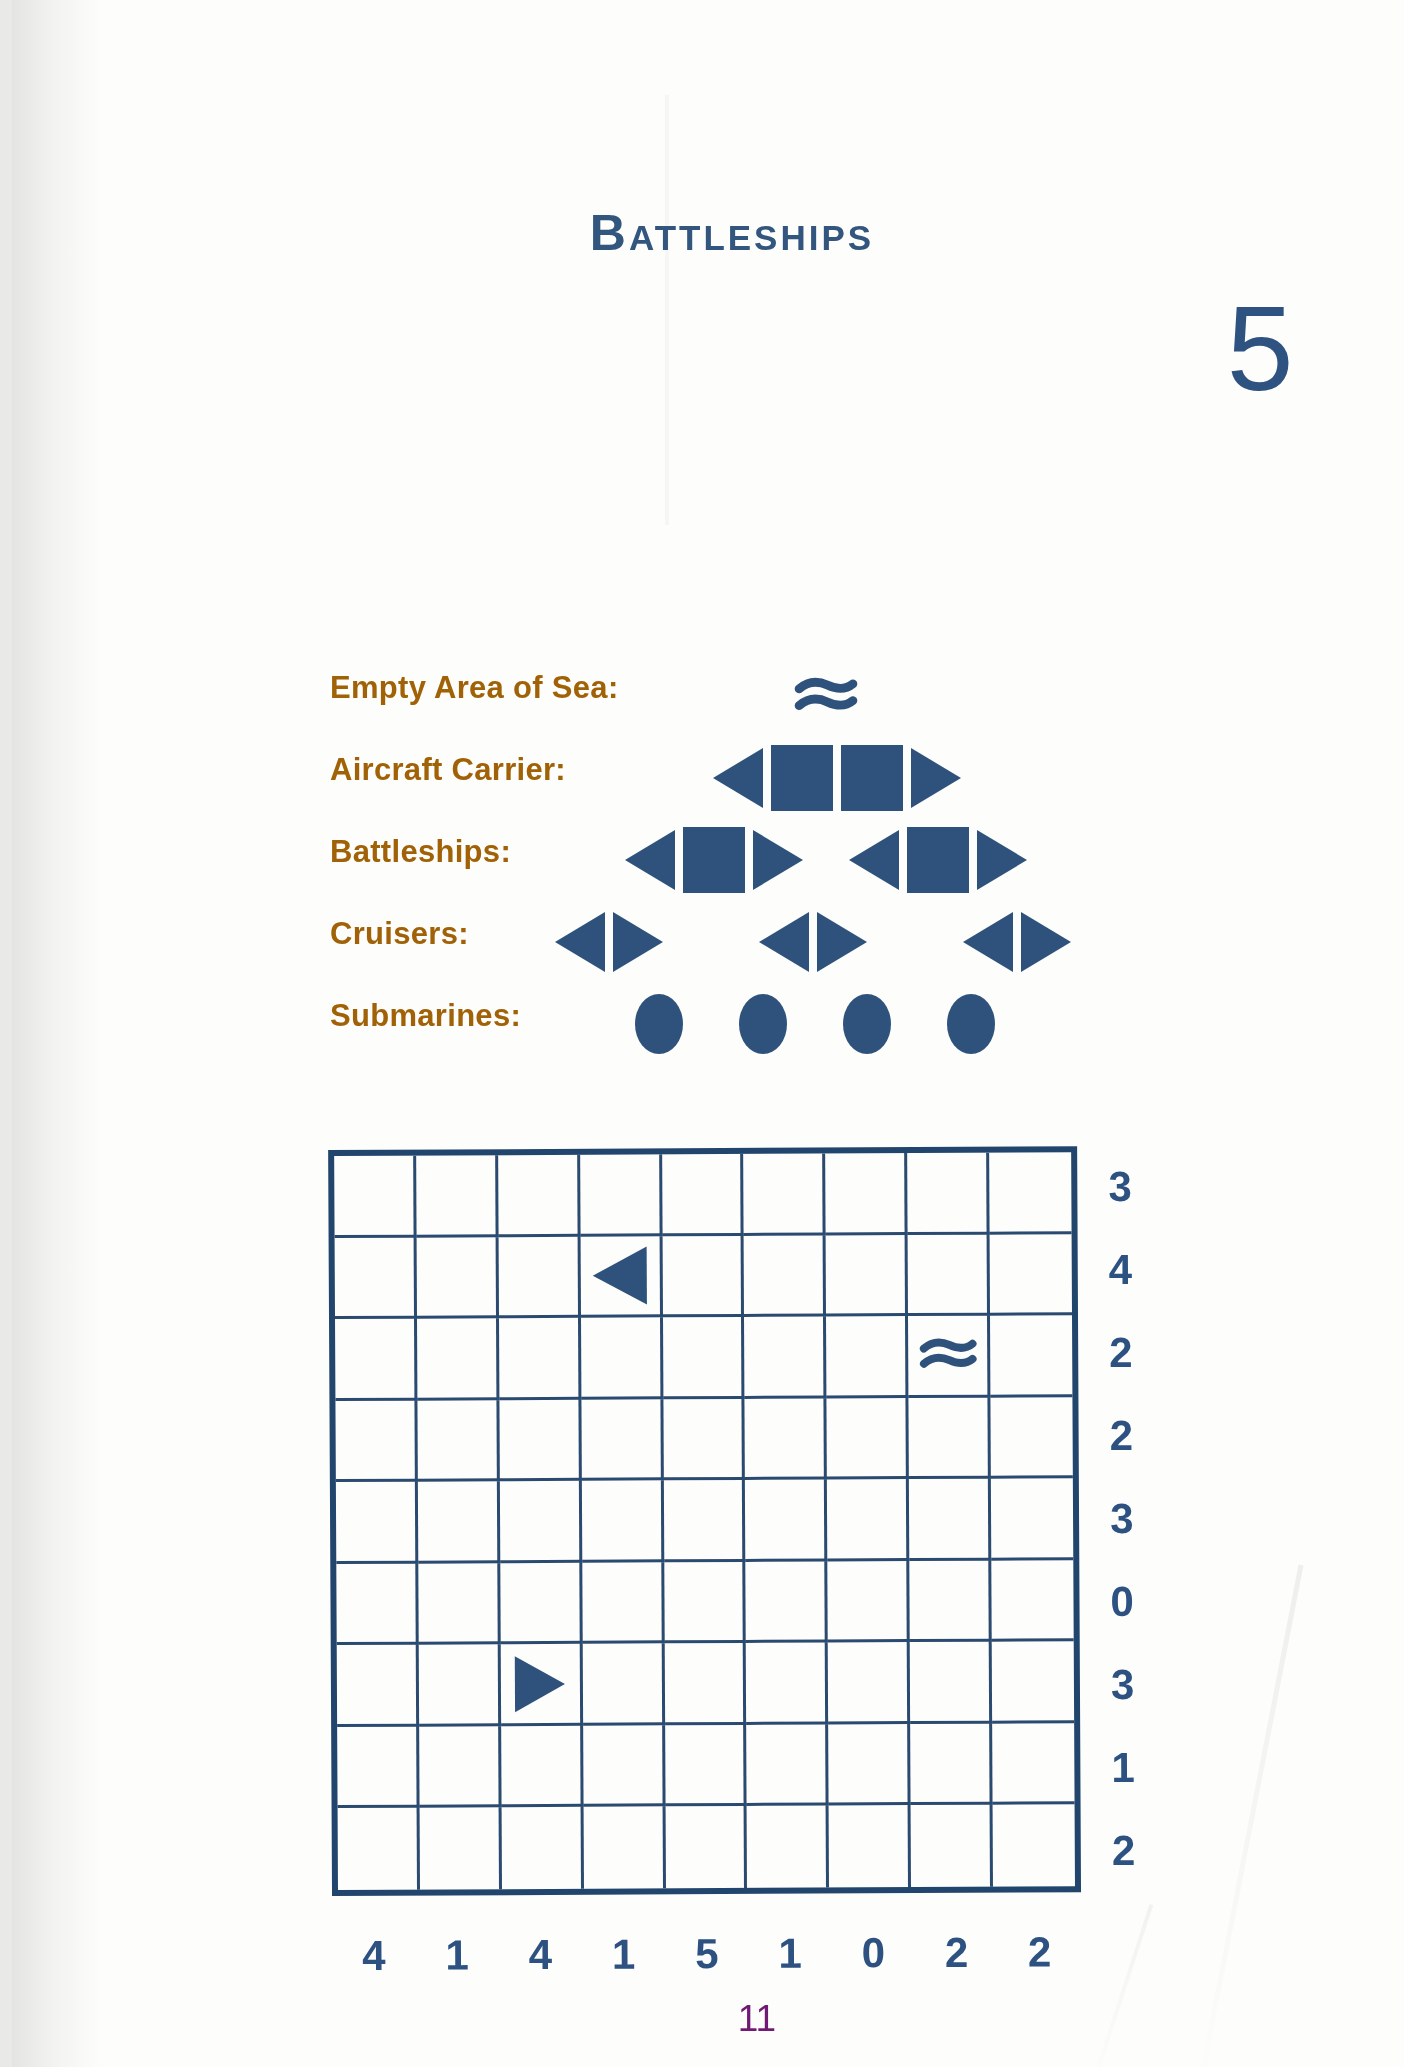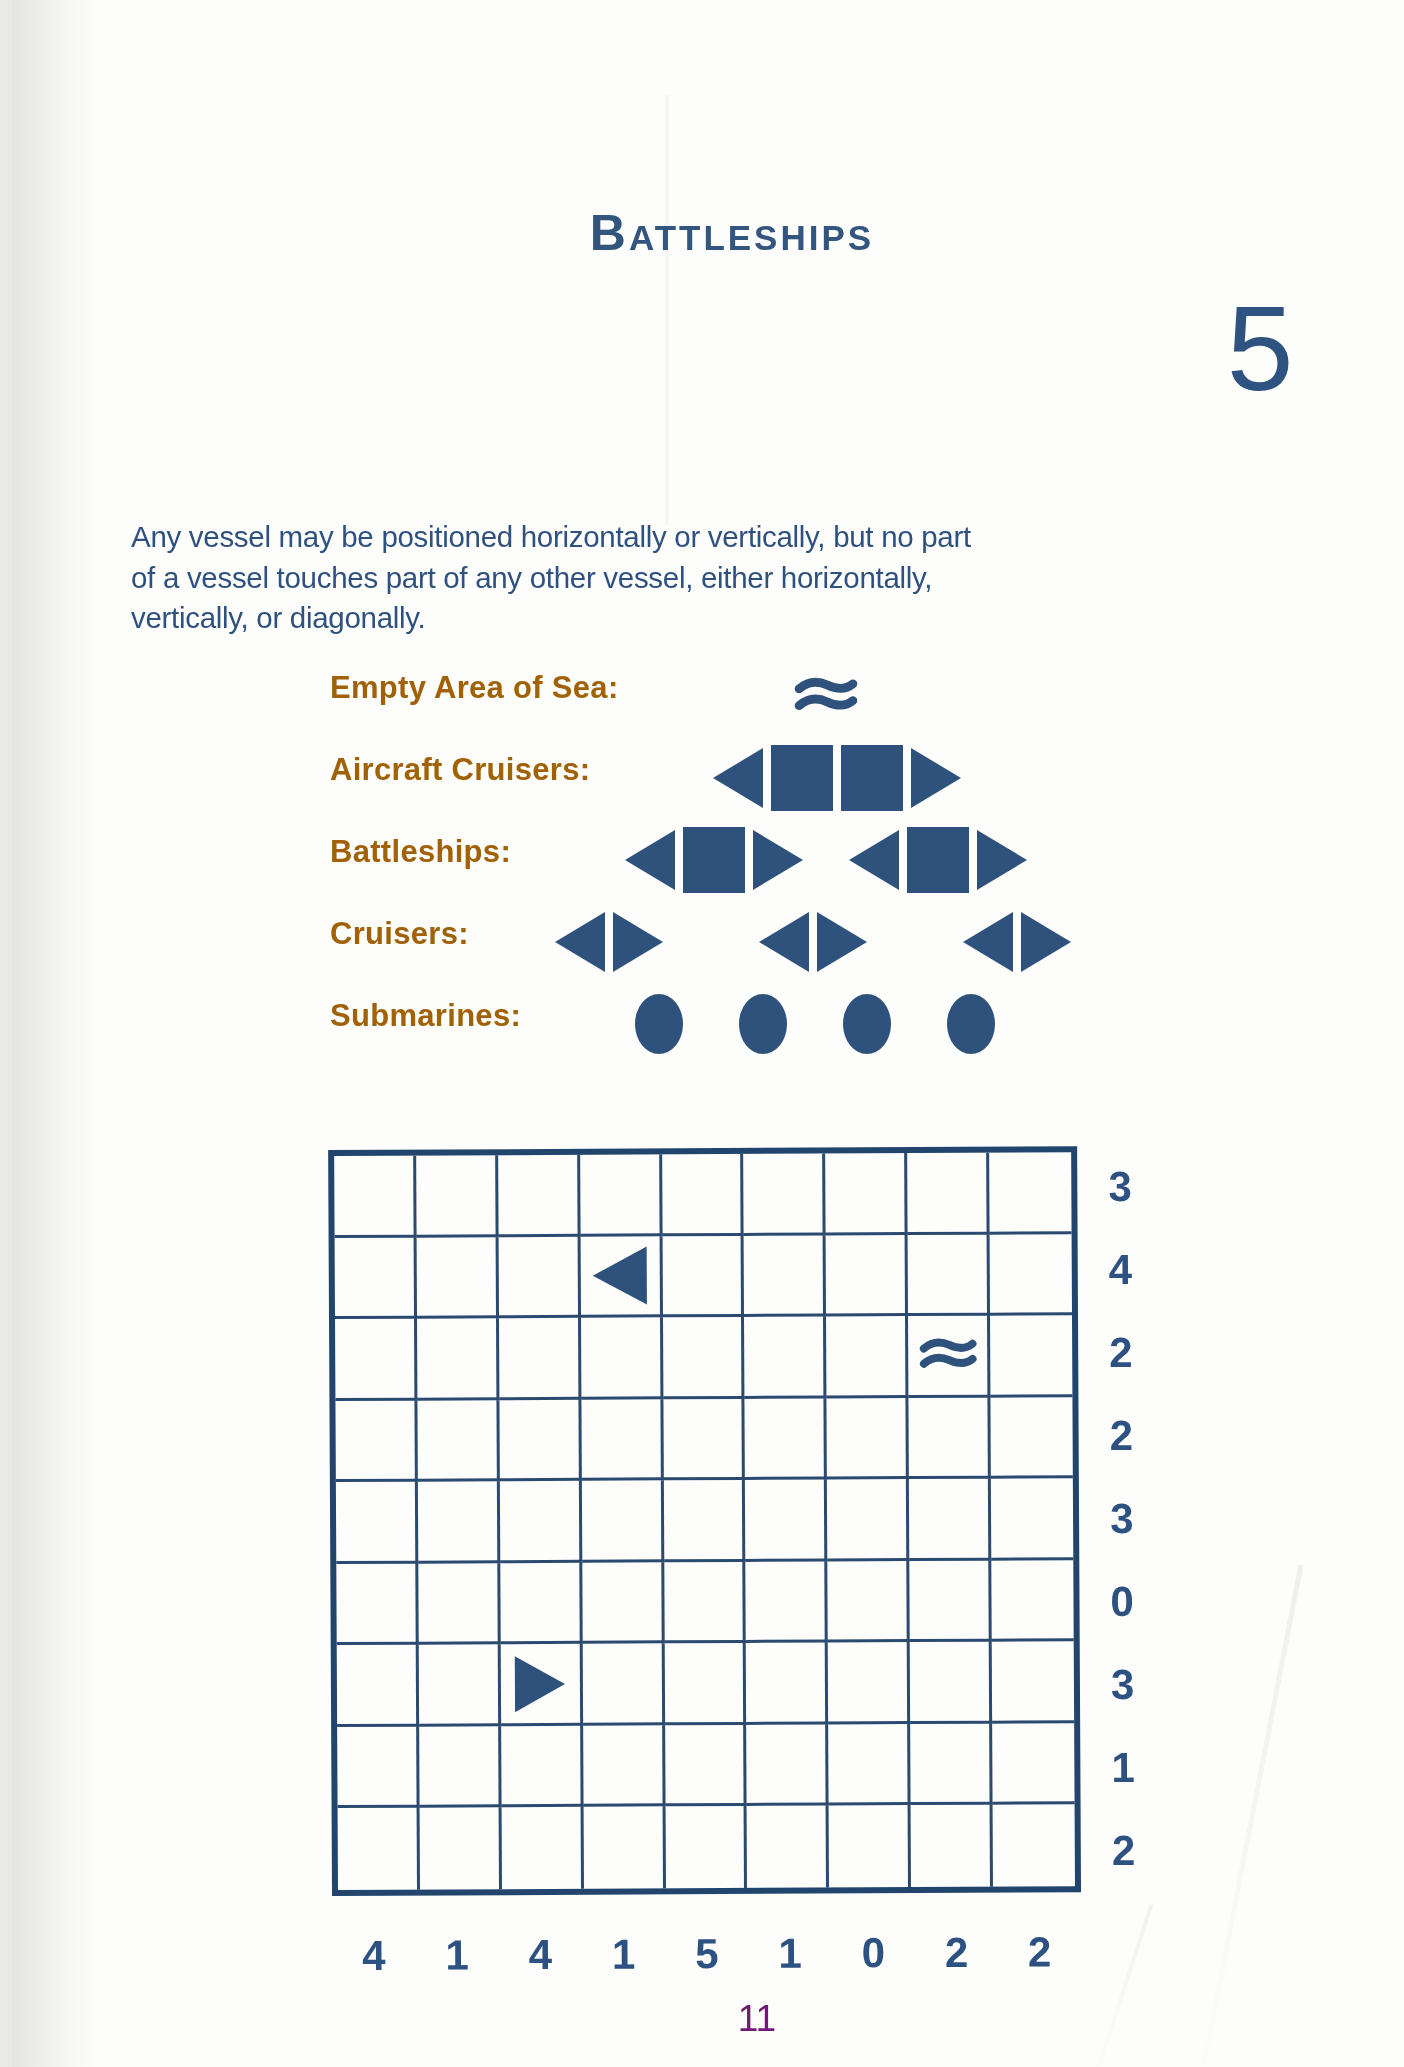--- a/index.html
+++ b/index.html
@@ -61,38 +61,35 @@
 
 <div class="page">
   <div class="scan-left"></div>
   <div class="crease-v"></div>
   <div class="crease-d"></div>
   <div class="crease-d2"></div>
 
   <h1 class="title">Battleships</h1>
   <div class="puzzle-number">5</div>
 
-  <p class="para p2">Any vessel may be positioned horizontally or vertically, but no part
-of a vessel touches part of any other vessel, either horizontally,
-vertically, or diagonally.</p>
 
   <div class="legend">
       <div class="legend-row lr-0">
         <span class="legend-label">Empty Area of Sea:</span>
         <div class="legend-symbols">
           <div class="ship">
             <svg width="64" height="42" viewBox="0 0 64 42">
               <path d="M 5.12 13.860000000000001 Q 17.92 2.9400000000000004 33.28 10.08 T 58.88 8.82" fill="none" stroke="#2f527c" stroke-width="8.82" stroke-linecap="round"></path>
               <path d="M 5.12 30.66 Q 17.92 19.74 33.28 26.88 T 58.88 25.62" fill="none" stroke="#2f527c" stroke-width="8.82" stroke-linecap="round"></path>
             </svg>
           </div>
         </div>
       </div>
       <div class="legend-row lr-1">
-        <span class="legend-label">Aircraft Cruisers:</span>
+        <span class="legend-label">Aircraft Carrier:</span>
         <div class="legend-symbols">
           <div class="ship">
             <svg width="52" height="62" viewBox="0 0 52 62">
               <polygon points="51,1 51,61 1,31" fill="#2f527c"></polygon>
             </svg>
             <svg width="64" height="68" viewBox="0 0 64 68">
               <rect x="1" y="1" width="62" height="66" fill="#2f527c"></rect>
             </svg>
             <svg width="64" height="68" viewBox="0 0 64 68">
               <rect x="1" y="1" width="62" height="66" fill="#2f527c"></rect>

